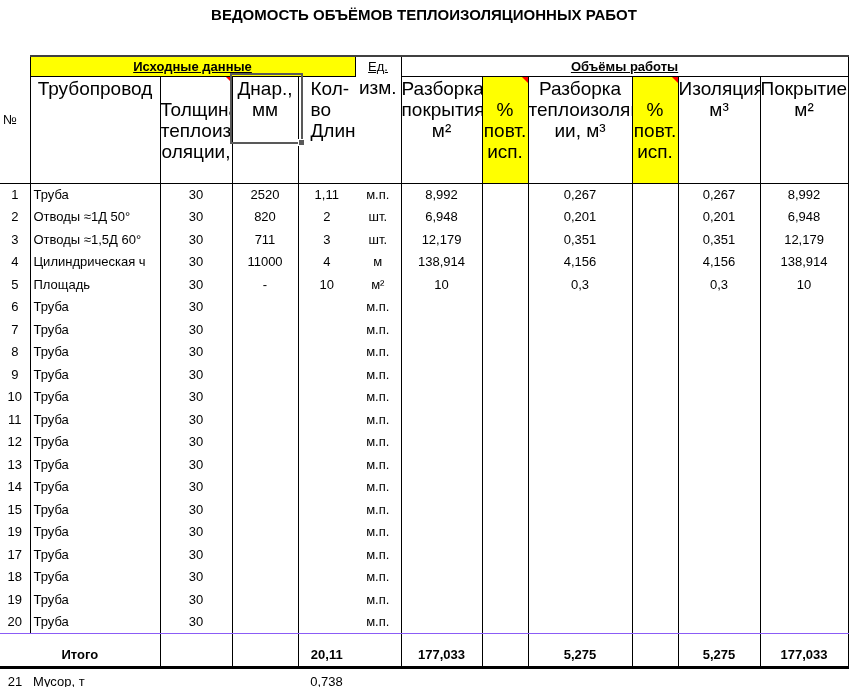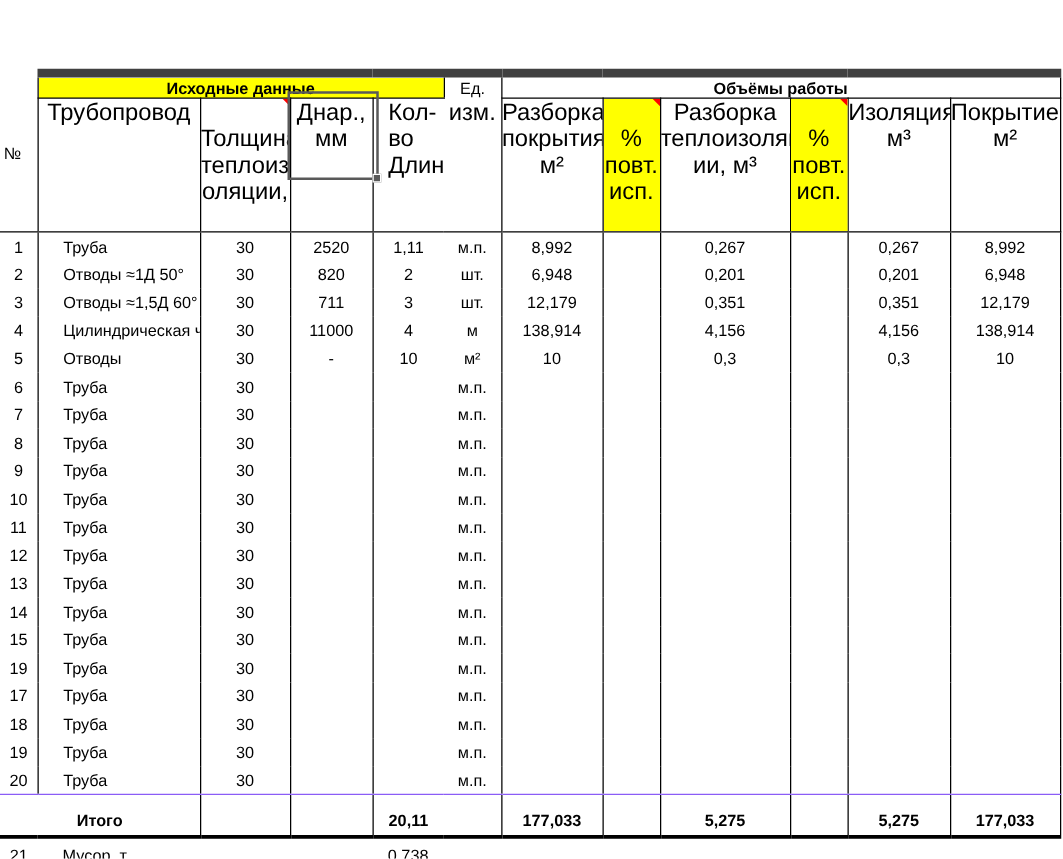--- a/index.html
+++ b/index.html
@@ -6,24 +6,24 @@
   .page{position:relative;width:850px;height:687px;background:#ffffff;overflow:hidden;
         font-family:"Liberation Sans",sans-serif;color:#000;}
   .title{position:absolute;top:6px;left:0;width:848px;text-align:center;
          font-size:15px;font-weight:bold;}
   table.sheet{position:absolute;top:55px;left:0;width:848px;border-collapse:collapse;
               table-layout:fixed;font-size:13px;color:#000;}
   td,th{padding:0;margin:0;box-sizing:border-box;overflow:hidden;font-weight:normal;}
   
   .bl{border-left:1px solid #000;}
   .br{border-right:1px solid #000;}
-  .bt{border-top:7px solid #404040;}
+  .bt{border-top:2px solid #404040;text-decoration:underline;}
   .bb{border-bottom:1px solid #000;}
   .c{text-align:center;}
-  .l{text-align:left;padding-left:20px;white-space:nowrap;margin-left:28px;}
+  .l{text-align:left;padding-left:3px;white-space:nowrap;margin-left:28px;}
   .bold{font-weight:bold;}
   .yellow{background:#ffff00;}
   tr.hr1{height:20px;}
   tr.hr1 th{vertical-align:middle;font-size:13px;}
   tr.hr2 th{vertical-align:top;white-space:pre-line;line-height:21px;padding-top:1px;font-size:19px;}
   tr.hr2{height:64px;}
   th.numhead{vertical-align:top;text-align:left;padding:1px 0 0 3px;}
   th.hleft{text-align:left;padding-left:12px;}
   th.rel{position:relative;}
   tr.drow{height:22.5px;}
@@ -40,20 +40,21 @@
   .sel{position:absolute;left:230px;top:73px;width:69px;height:67px;
        border:2px solid #595959;z-index:5;pointer-events:none;}
   .sel .handle{position:absolute;right:-4px;bottom:-4px;width:5px;height:5px;
        background:#595959;border:1px solid #fff;}
 </style>
 </head>
 <body>
 
 <div class="page">
 
+  <div class="title">ВЕДОМОСТЬ ОБЪЁМОВ ТЕПЛОИЗОЛЯЦИОННЫХ РАБОТ</div>
 
   <table class="sheet">
     <colgroup>
       <col style="width:30px">
         <col style="width:130px">
         <col style="width:72px">
       <col style="width:66px">
         <col style="width:57px">
         <col style="width:46px">
       <col style="width:81px">
@@ -162,21 +163,21 @@
           <td class="c">м</td>
           <td class="c bl">138,914</td>
           <td class="c bl"></td>
           <td class="c bl">4,156</td>
           <td class="c bl"></td>
           <td class="c bl">4,156</td>
           <td class="c bl br">138,914</td>
         </tr>
         <tr class="drow">
           <td class="c">5</td>
-          <td class="l bl">Отводы</td>
+          <td class="l bl">Площадь</td>
           <td class="c bl">30</td>
           <td class="c bl">-</td>
           <td class="c bl">10</td>
           <td class="c">м²</td>
           <td class="c bl">10</td>
           <td class="c bl"></td>
           <td class="c bl">0,3</td>
           <td class="c bl"></td>
           <td class="c bl">0,3</td>
           <td class="c bl br">10</td>

